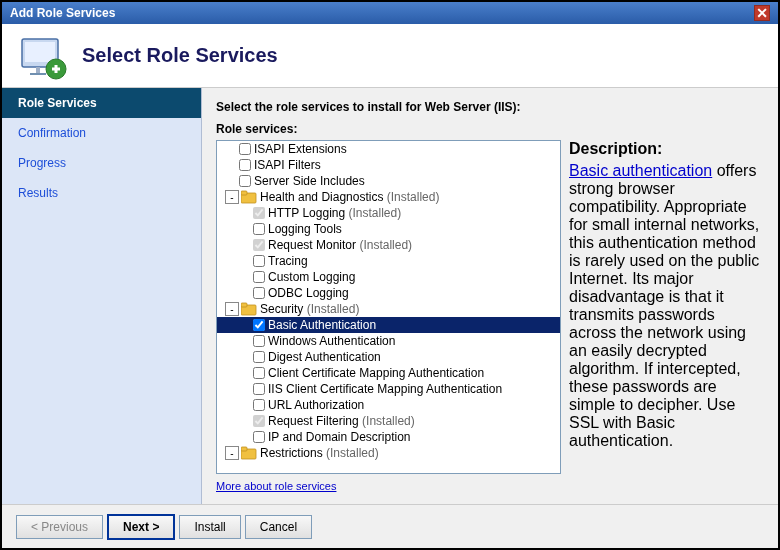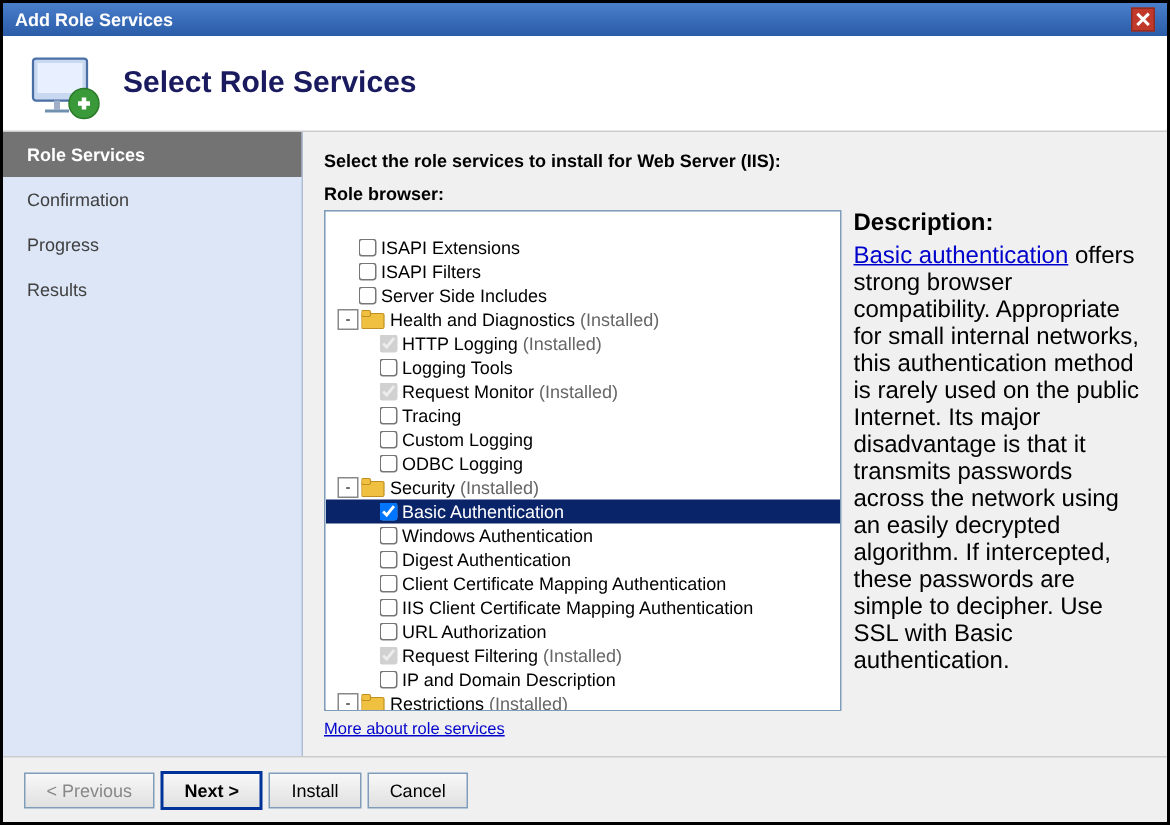--- a/index.html
+++ b/index.html
@@ -76,24 +76,24 @@
       width: 200px;
       background: #dce6f7;
       border-right: 1px solid #b0bdd4;
       padding: 0;
       flex-shrink: 0;
     }
     .sidebar-item {
       padding: 8px 16px;
       cursor: pointer;
       font-size: 12px;
-      color: #404040;
+      color: #1d4ed8;
     }
     .sidebar-item.active {
-      background: #737373;
+      background: #0c4a6e;
       color: white;
     }
     .sidebar-item.selected-step {
       font-weight: bold;
     }
     .content-area {
       flex: 1;
       padding: 12px 14px;
       display: flex;
       flex-direction: column;
@@ -116,21 +116,21 @@
       flex: 1;
       overflow: hidden;
       gap: 8px;
     }
     .tree-container {
       flex: 1;
       border: 1px solid #7f9db9;
       background: white;
       overflow-y: auto;
       overflow-x: hidden;
-      padding: 16px 0;
+      padding: 0 0;
     }
     .description-panel {
       width: 195px;
       flex-shrink: 0;
       font-size: 16px;
       color: #000;
     }
     .description-panel .desc-label {
       font-weight: bold;
       margin-bottom: 4px;
@@ -265,21 +265,21 @@
       <div class="sidebar-item">Confirmation</div>
       <div class="sidebar-item">Progress</div>
       <div class="sidebar-item">Results</div>
     </div>
 
     <div class="content-area">
       <div class="content-header">
         <span>Select the role services to install for</span>
         <span>Web Server (IIS):</span>
       </div>
-      <div class="role-services-label">Role browser:</div>
+      <div class="role-services-label">Role services:</div>
 
       <div class="services-panel">
 
         <div class="tree-container">
 
           <div class="tree-item indent2">
             <input type="checkbox" style="">
             <span>ISAPI Extensions</span>
           </div>
 

